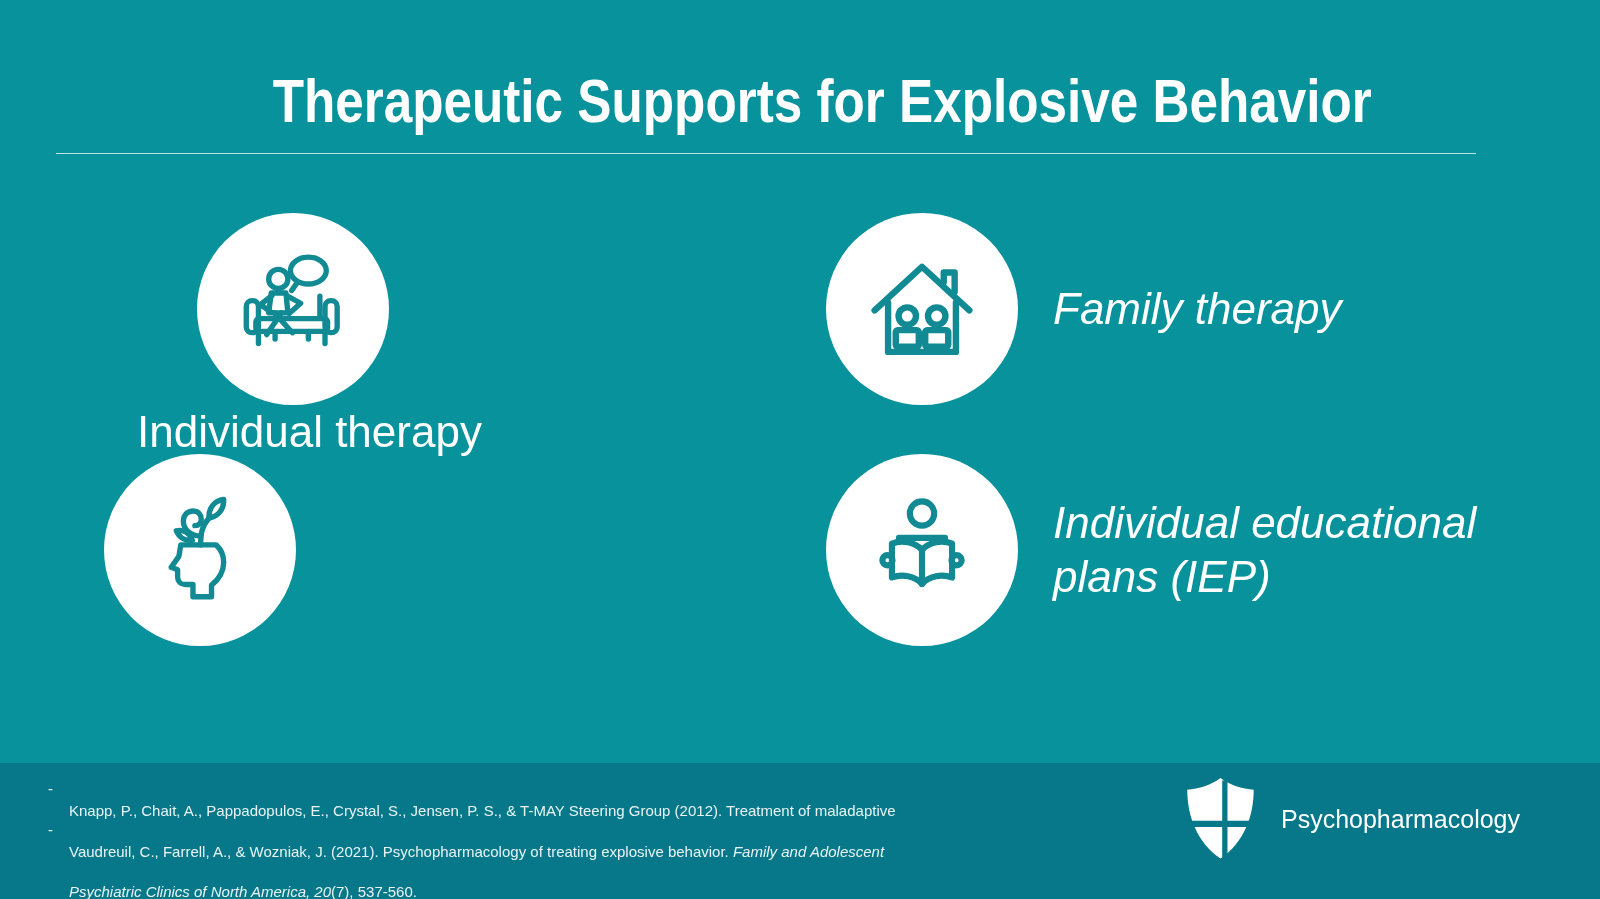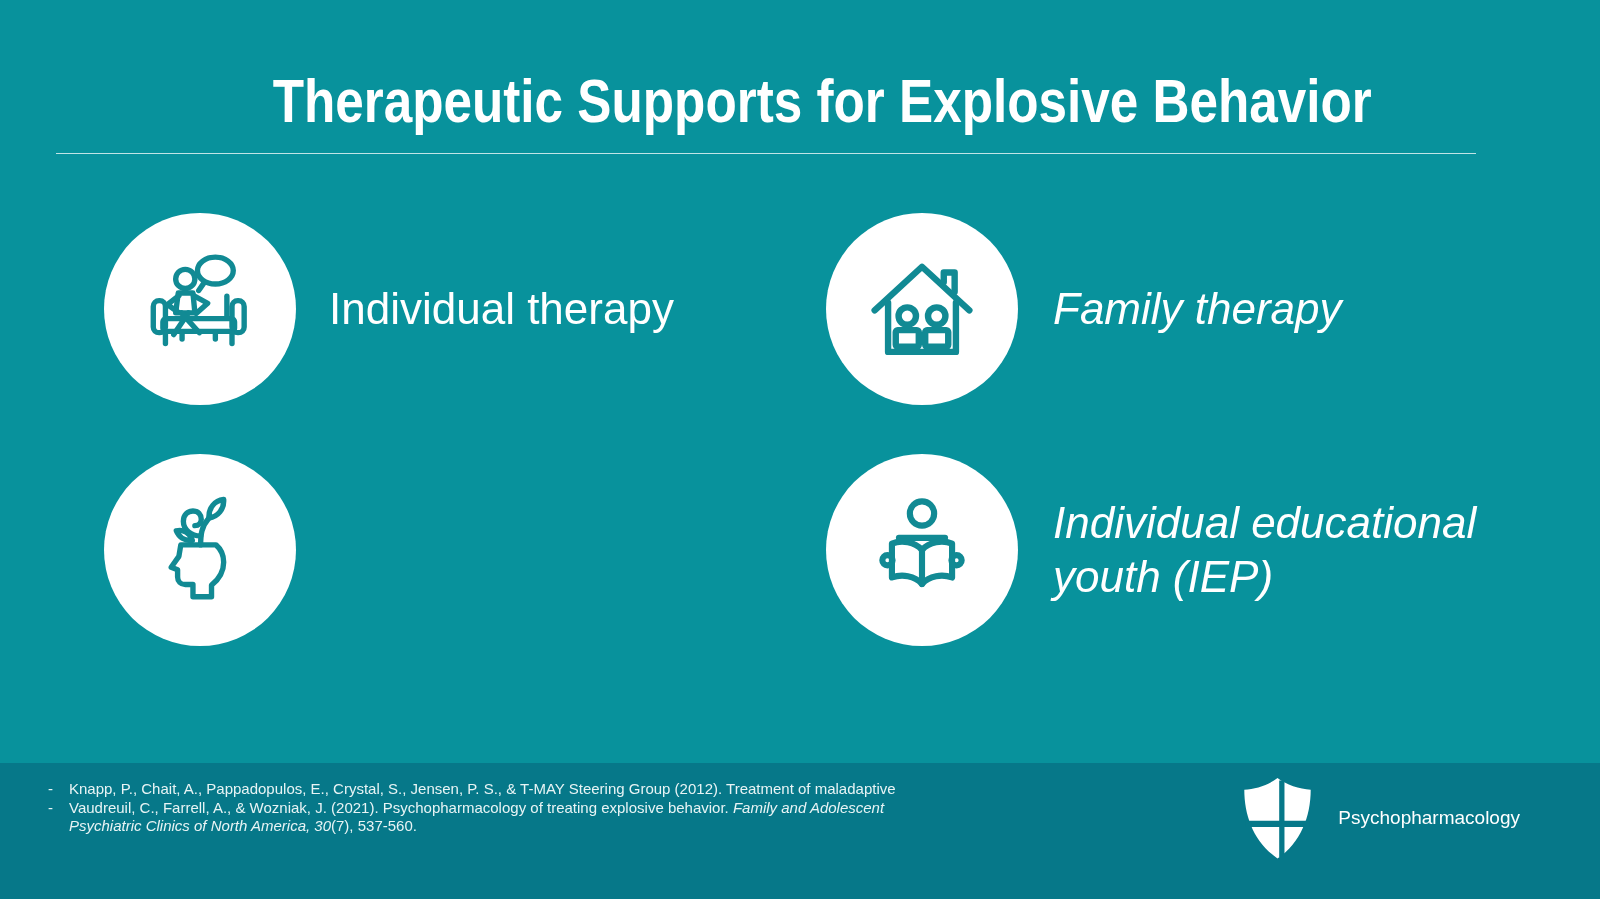--- a/index.html
+++ b/index.html
@@ -52,45 +52,45 @@
     color: var(--text);
     font-size: 44px;
     font-weight: 300;
     line-height: 1.22;
   }
   .col1 .label { margin-left: 33px; }
   .col2 .label { margin-left: 35px; }
   .label.wrap { max-width: 480px; }
   #item-0, #item-1 { top: 213px; }
   #item-2, #item-3 { top: 454px; }
-  #item-0, #item-2 { left: 104px; }
+  #item-0, #item-2 { left: 104px; flex-direction: column; }
   #item-1, #item-3 { left: 826px; font-style: italic; }
 
   .footer {
     position: absolute; left: 0; right: 0; bottom: 0; height: 136px;
     background: var(--footer-bg);
   }
   .refs {
     position: absolute; left: 48px; top: 17px;
     color: var(--ref-text);
     font-size: 15px;
     line-height: 1.24;
   }
   .ref { display: flex; }
   .ref .dash { width: 21px; flex: 0 0 auto; }
-  .ref .lines div { white-space: nowrap; }
+  .ref .lines div { white-space: nowrap; margin-top: 22px; }
   .logo {
     position: absolute; right: 80px; top: 13px;
     display: flex; align-items: center;
   }
   .logo .shield { width: 77px; height: 85px; flex: 0 0 auto; }
   .logo-text {
     margin-left: 22px;
     color: var(--text);
-    font-size: 19px;
+    font-size: 25px;
     font-weight: 300;
     line-height: 1.28;
   }
 </style>
 </head>
 <body>
 
 <div class="title-zone">
   <div class="title">Therapeutic Supports for Explosive Behavior</div>
 </div>
@@ -159,36 +159,36 @@
       <g class="ic" stroke-width="4.8">
         <circle cx="50" cy="21.5" r="9.5"></circle>
         <path d="M32 40.5 H68"></path>
         <path d="M50 50 C44.5 43.5 34 42 26.5 45 V71.5 C34 68.5 44.5 70 50 76.5 C55.5 70 66 68.5 73.5 71.5 V45 C66 42 55.5 43.5 50 50 Z"></path>
         <path d="M50 50 V76.5"></path>
         <circle cx="23" cy="58" r="4"></circle>
         <circle cx="77" cy="58" r="4"></circle>
       </g>
     </svg>
   </div>
-  <div class="label wrap">Individual educational youth (IEP)</div>
+  <div class="label wrap">Individual educational plans (IEP)</div>
 </div>
 
 <div class="footer">
   <div class="refs">
     <div class="ref">
       <div class="dash">-</div>
       <div class="lines">
           <div><span>Knapp, P., Chait, A., Pappadopulos, E., Crystal, S., Jensen, P. S., &amp; T-MAY Steering Group (2012). Treatment of maladaptive</span></div>
         </div>
     </div>
     <div class="ref">
       <div class="dash">-</div>
       <div class="lines">
           <div><span>Vaudreuil, C., Farrell, A., &amp; Wozniak, J. (2021). Psychopharmacology of treating explosive behavior. </span><i>Family and Adolescent</i></div>
-          <div><i>Psychiatric Clinics of North America, 30</i><span>(7), 537-560.</span></div>
+          <div><i>Psychiatric Clinics of North America, 20</i><span>(7), 537-560.</span></div>
         </div>
     </div>
   </div>
 
   <div class="logo">
     <svg class="shield" viewBox="0 0 80 88">
       <path d="M40 2 C31 9 17 13.8 5.5 14 C5.5 42 16 69 40 85.5 C64 69 74.5 42 74.5 14 C63 13.8 49 9 40 2 Z" fill="#ffffff" stroke="none"></path>
       <path d="M44.5 4.5 V84" stroke="#067889" stroke-width="5.5" fill="none"></path>
       <path d="M7 49.5 H73" stroke="#067889" stroke-width="6.5" fill="none"></path>
     </svg>

